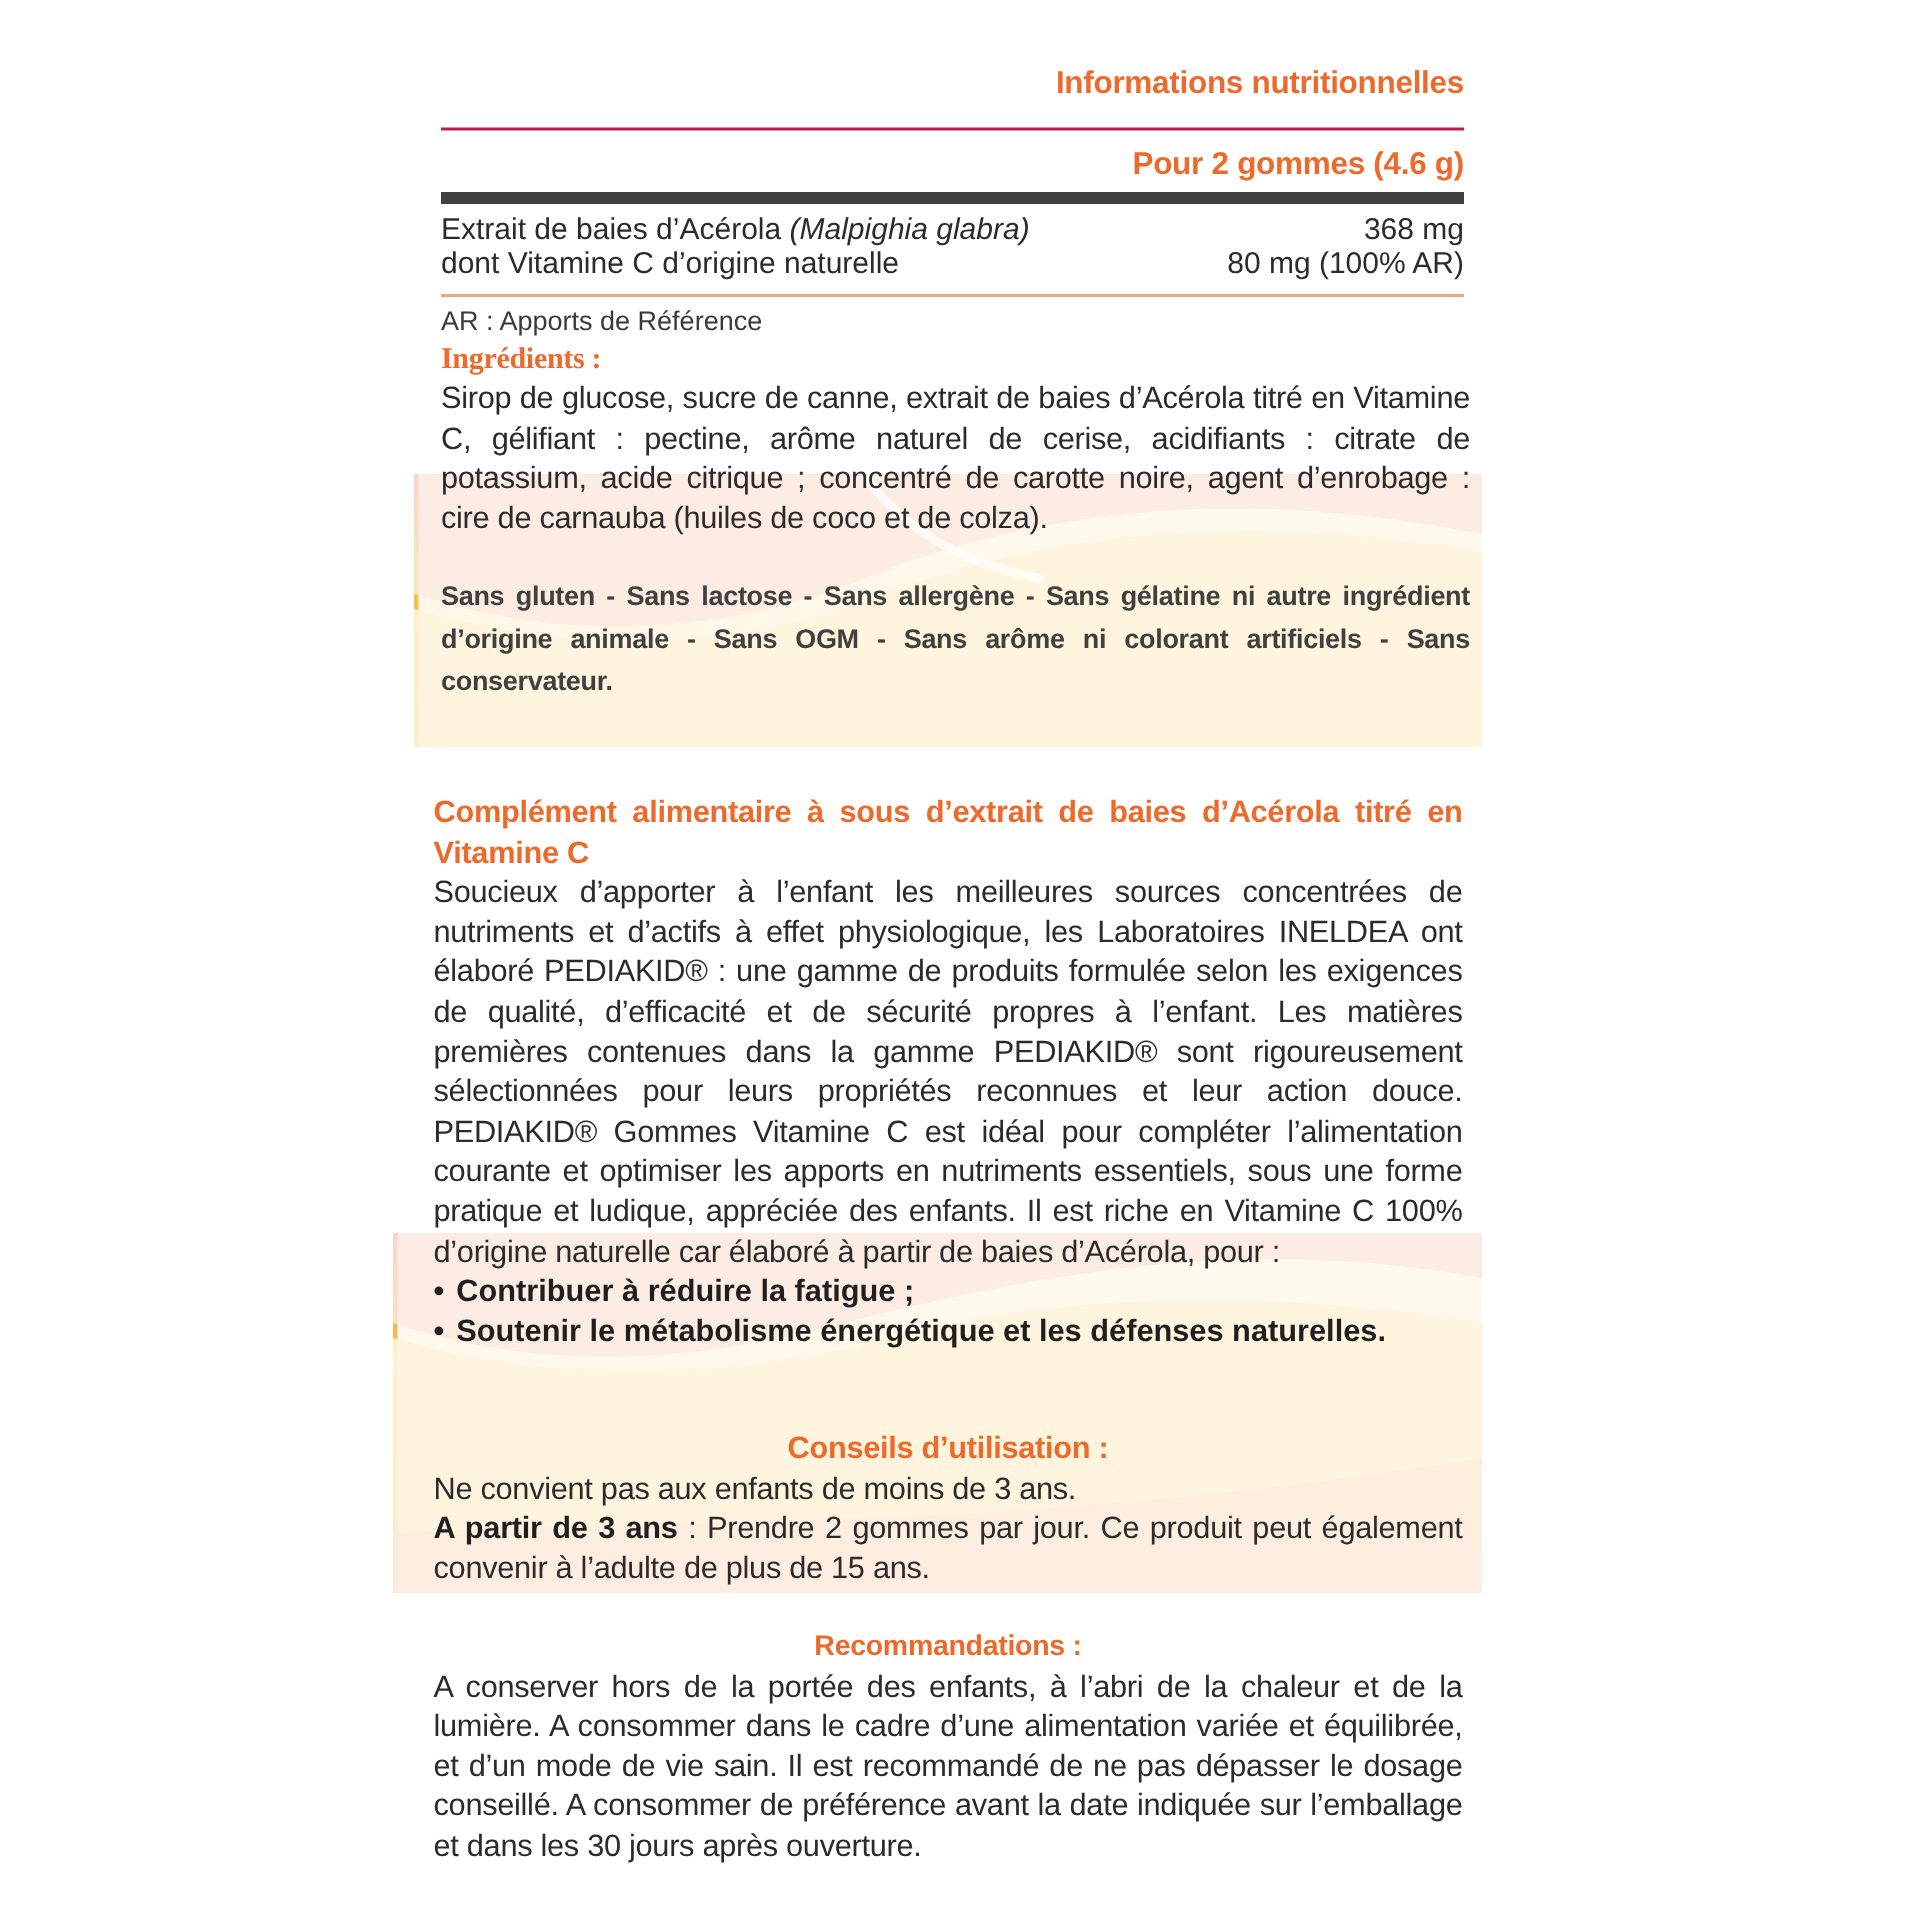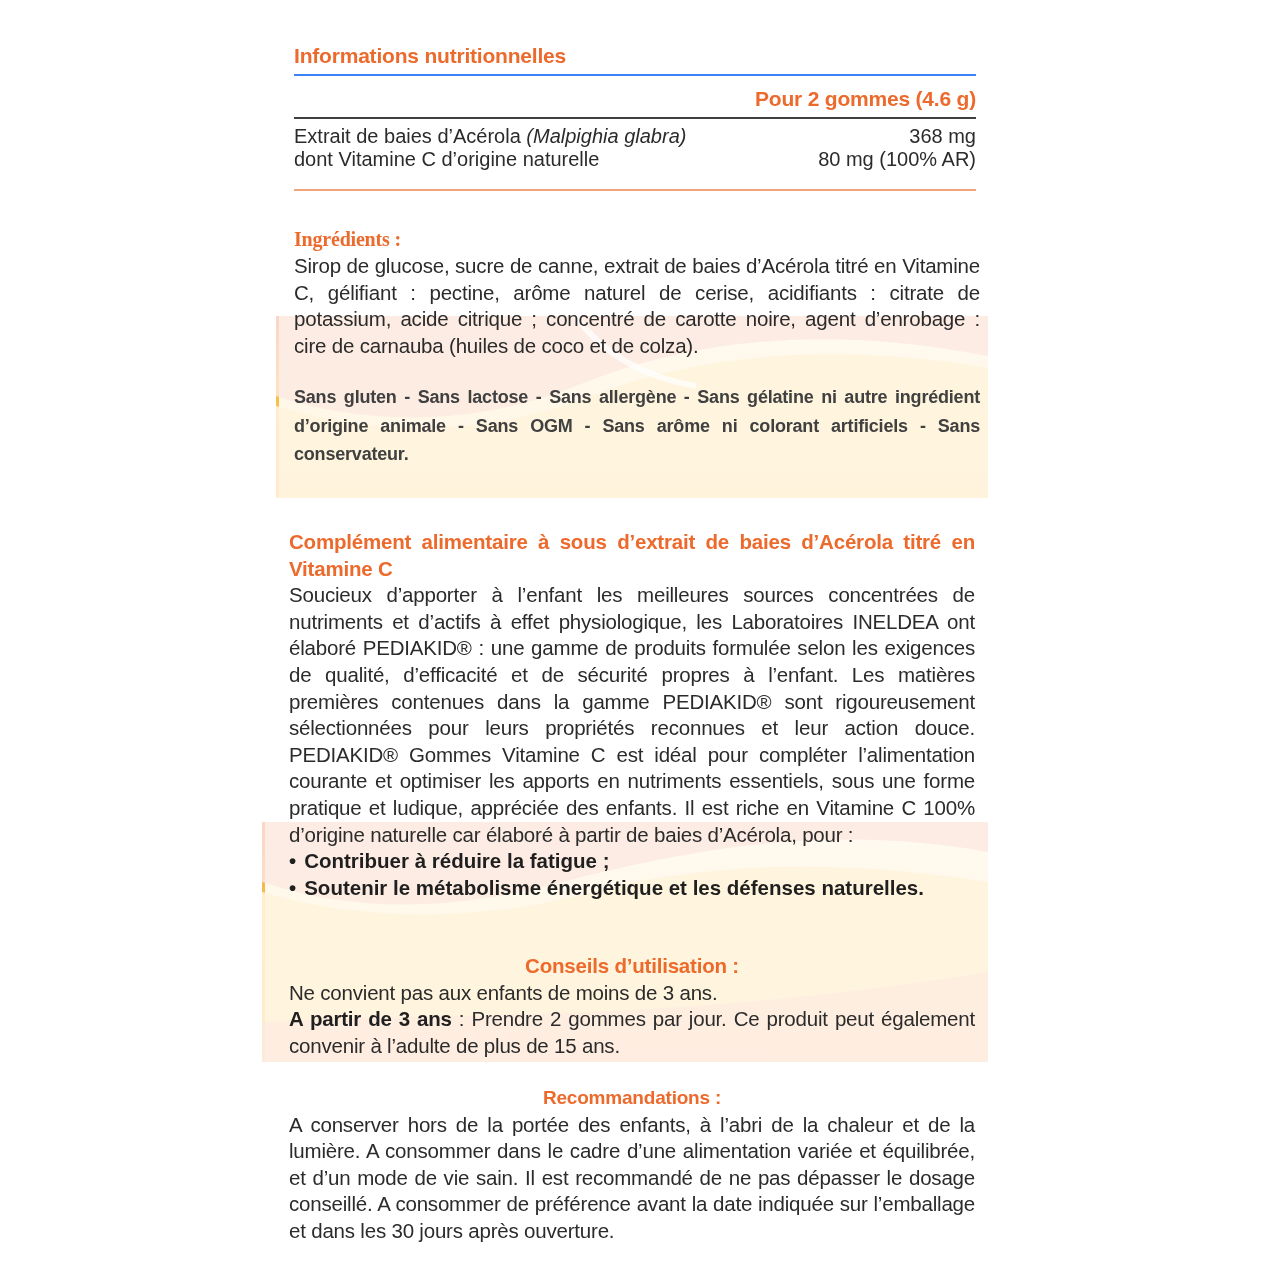--- a/index.html
+++ b/index.html
@@ -39,34 +39,35 @@
     
     .nutri {
       position: absolute;
       left: 294px;
       top: 42px;
       width: 682px;
     }
     .nutri-title {
       font-size: 21px;
       line-height: 28px;
-      padding-bottom: 4px;
-      border-bottom: 2px solid #3b82f6;
+      padding-bottom: 15px;
+      border-bottom: 2px solid #be185d;
+      text-align: right;
     }
     .nutri-head {
       text-align: right;
       font-size: 21px;
       line-height: 28px;
       padding-top: 9px;
       padding-bottom: 4px;
-      border-bottom: 2px solid #404040;
+      border-bottom: 8px solid #404040;
     }
     .nutri-rows {
       padding-top: 6px;
-      padding-bottom: 18px;
+      padding-bottom: 8px;
       border-bottom: 2px solid #f2a57d;
     }
     .nutri-row {
       display: flex;
       justify-content: space-between;
       font-size: 20px;
       line-height: 23px;
       color: #2b2b2b;
     }
     .nutri-row .latin { font-style: italic; }
@@ -196,20 +197,21 @@
     <div class="nutri-rows">
       <div class="nutri-row">
         <span><span>Extrait de baies d’Acérola </span><span class="latin">(Malpighia glabra)</span></span>
         <span>368 mg</span>
       </div>
       <div class="nutri-row">
         <span>dont Vitamine C d’origine naturelle</span>
         <span>80 mg (100% AR)</span>
       </div>
     </div>
+    <div class="nutri-note">AR : Apports de Référence</div>
   </section>
 
   <section class="ingredients">
     <div class="heading">Ingrédients :</div>
     <p class="body-text" style="margin:0;">Sirop de glucose, sucre de canne, extrait de baies d’Acérola titré en Vitamine C, gélifiant : pectine, arôme naturel de cerise, acidifiants : citrate de potassium, acide citrique ; concentré de carotte noire, agent d’enrobage : cire de carnauba (huiles de coco et de colza).</p>
   </section>
 
   <div class="free-from">Sans gluten  - Sans lactose - Sans allergène - Sans gélatine ni autre ingrédient d’origine animale  - Sans OGM - Sans arôme ni colorant artificiels - Sans conservateur.</div>
 
   <section class="complement">

